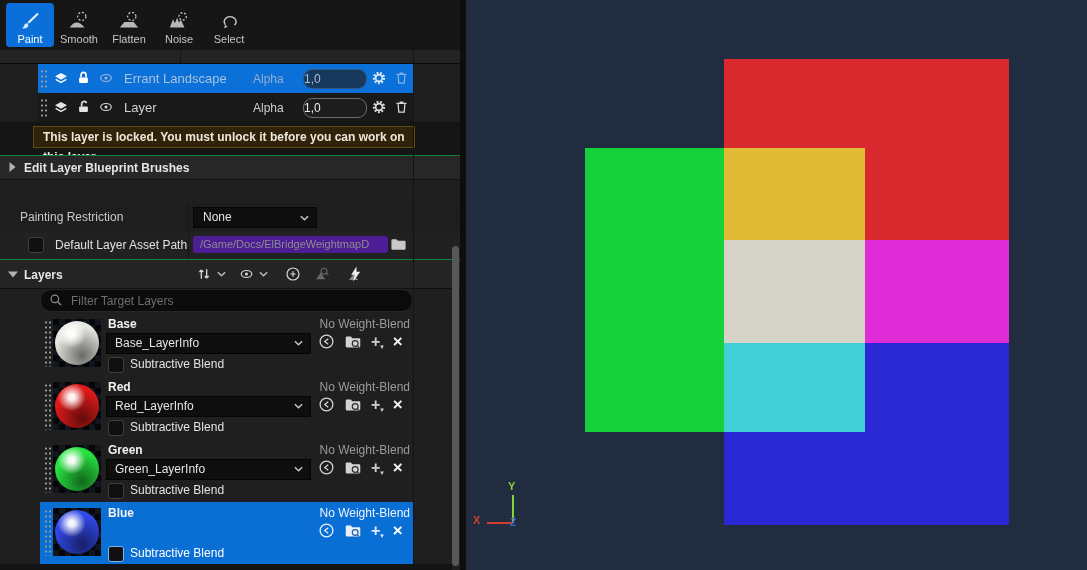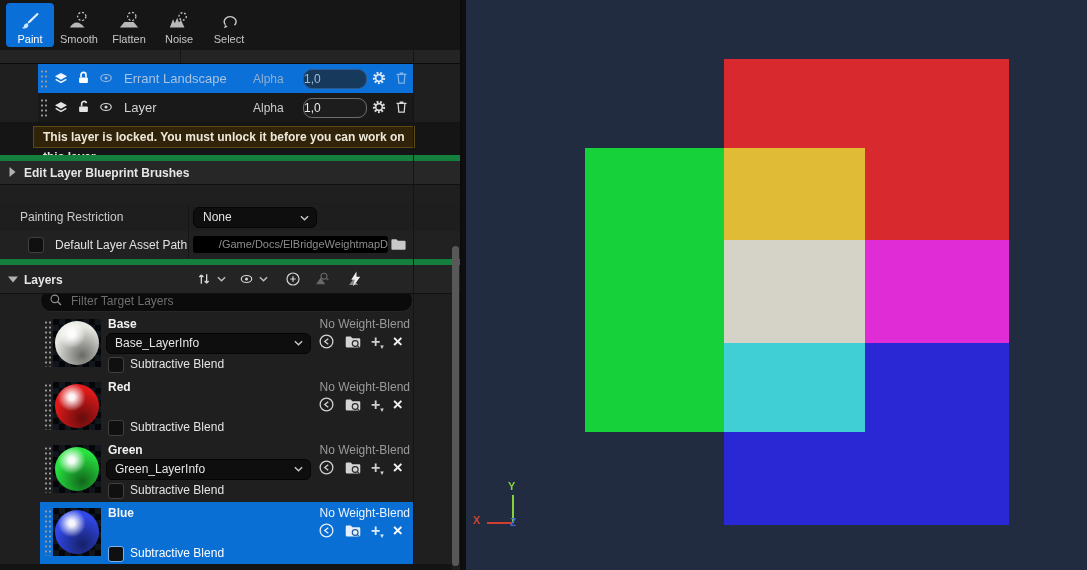--- a/index.html
+++ b/index.html
@@ -32,34 +32,34 @@
              text-align:left;line-height:18px;font-size:12px;}
   .sel .alpha-box{background:#17395c;border:1px solid #2e5b8c;color:#a3bdda;}
   .normal .alpha-box{background:#1d1d1d;border:1px solid #6e6e6e;color:#ededed;}
   .sel .elname{color:#a9c3e1;} .normal .elname{color:#d2d2d2;}
   .sel .alpha-label{color:#93add0;} .normal .alpha-label{color:#cdcdcd;}
 
   #warnrow{left:0;top:122px;width:462px;height:33px;background:#151515;}
   #warnbox{left:33px;top:4px;width:371px;height:20px;background:#30230a;border:1px solid #5c4b15;
            color:#eee8da;font-weight:bold;line-height:20px;padding-left:9px;}
 
-  .secthead{left:0;width:462px;background:#282828;border-top:6px solid #15803d;border-bottom:1px solid #101010;
+  .secthead{left:0;width:462px;background:#282828;border-top:1px solid #15803d;border-bottom:1px solid #101010;
             font-weight:bold;color:#e6e6e6;}
   .secthead .arr{position:absolute;left:8px;top:6px;}
   .secthead .stitle{position:absolute;left:24px;top:5px;}
 
   .proprow{left:0;width:462px;}
   .proplabel{position:absolute;left:20px;top:7px;color:#c9c9c9;}
   .colsep{position:absolute;left:188px;top:0;width:1px;height:100%;background:#161616;}
-  .dropdown{position:absolute;background:#0e0e0e;border:1px solid #050505;border-radius:6px;
+  .dropdown{position:absolute;background:#0e0e0e;border:1px solid #050505;border-radius:0;
             color:#e4e4e4;}
   .dd-chev{position:absolute;right:7px;top:7px;}
-  .pathfield{position:absolute;left:193px;top:5px;width:188px;height:17px;background:#000000;
+  .pathfield{position:absolute;left:193px;top:5px;width:188px;height:17px;background:#4c1d95;
              border-radius:3px;color:#8d8d8d;font-size:11px;line-height:17px;padding-left:7px;
-             overflow:hidden;white-space:nowrap;text-align:right;}
+             overflow:hidden;white-space:nowrap;}
   .chk{position:absolute;width:14px;height:14px;background:#101010;border:1px solid #404040;border-radius:3px;}
 
   #filterpill{left:40px;top:2px;width:371px;height:21px;background:#0b0b0b;border:1px solid #262626;
               border-radius:11px;}
   #filterpill input{position:absolute;left:28px;top:1px;width:330px;height:17px;background:transparent;
                     border:none;outline:none;color:#a9a9a9;font-size:12px;font-family:inherit;}
   #filterpill input::placeholder{color:#6e6e6e;}
 
   
   .litem{left:0;width:462px;height:63px;}
@@ -365,20 +365,28 @@
     </div>
 
     <div class="abs litem" style="top:375px;">
       <div class="lhl"></div>
       <div class="ldots dots abs"></div>
       <div class="thumb abs">
           <div class="sphere" style="--c: #e01a1a;"></div>
         </div>
       <span class="lname">Red</span>
       <span class="lblend">No Weight-Blend</span>
+      <div class="dropdown ldd abs">
+        <span class="txt">Red_LayerInfo</span>
+        <span class="dd-chev" style="top:6px;">
+            <svg width="9" height="6" viewBox="0 0 10 6">
+              <path d="M1 1l4 4 4-4" fill="none" stroke="#c8c8c8" stroke-width="1.6"></path>
+            </svg>
+          </span>
+      </div>
       <div class="licons" style="left:318px;">
         <span>
             <svg width="17" height="17" viewBox="0 0 24 24">
               <circle cx="12" cy="12" r="9" fill="none" stroke="#d4d4d4" stroke-width="1.8"></circle>
               <path d="M14.5 8l-5 4 5 4" fill="none" stroke="#d4d4d4" stroke-width="1.8"></path>
             </svg>
           </span>
         <span>
             <svg width="18" height="16" viewBox="0 0 24 22">
               <path d="M2 5a1.5 1.5 0 0 1 1.5-1.5H9l2 2.2h9.5A1.5 1.5 0 0 1 22 7.2V17a1.5 1.5 0 0 1-1.5 1.5h-17A1.5 1.5 0 0 1 2 17z" fill="#d4d4d4"></path>

